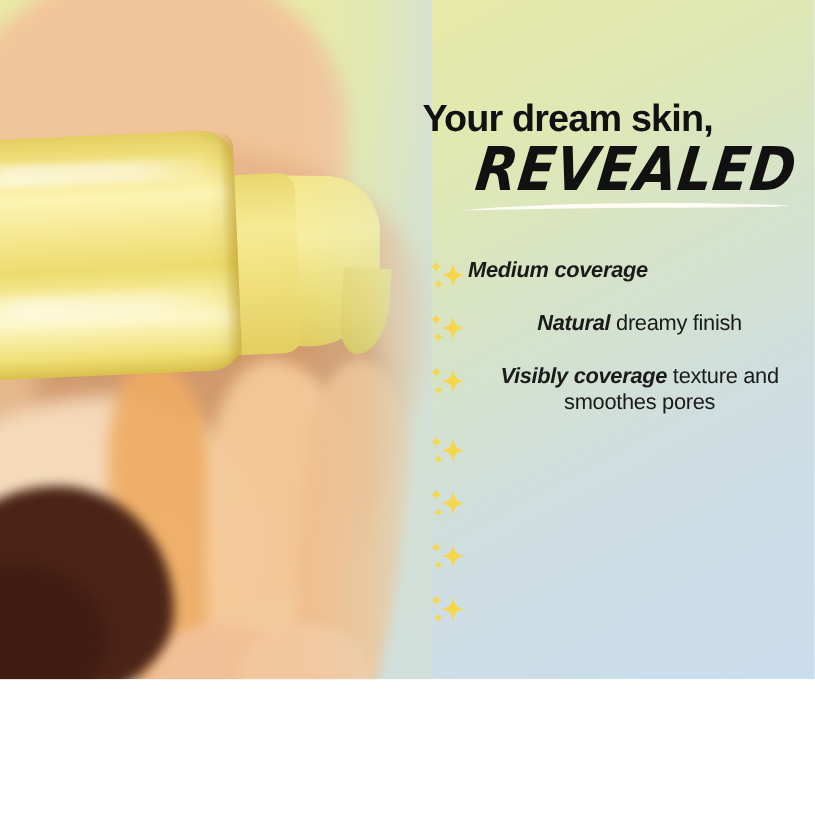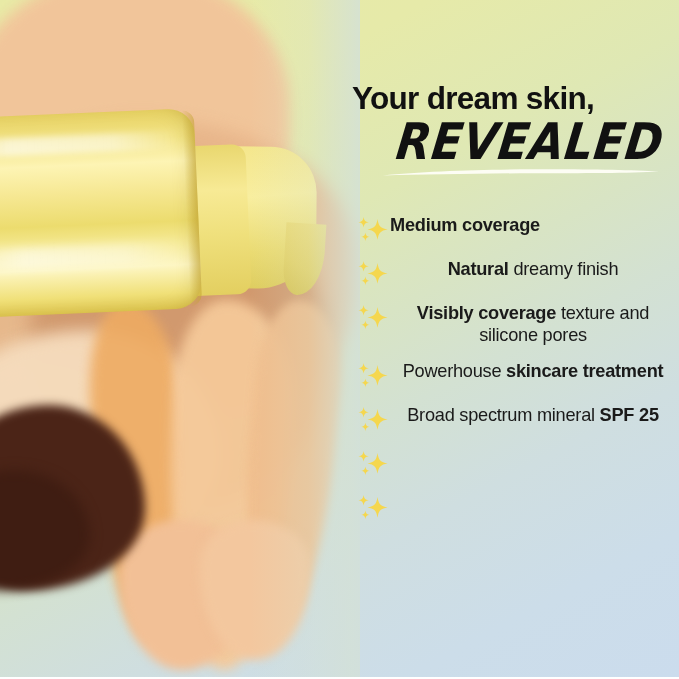--- a/index.html
+++ b/index.html
@@ -7,21 +7,21 @@
     padding: 0;
     background: #ffffff;
   }
   body {
     font-family: "Liberation Sans", sans-serif;
   }
 
   #canvas {
     position: relative;
     width: 679px;
-    height: 677px;
+    height: 566px;
     overflow: hidden;
     background: linear-gradient(152deg,
         #e8eaa6 0%,
         #e6eaa9 22%,
         #dfe8b4 38%,
         #d8e4c4 50%,
         #d3e1d2 60%,
         #cfdee0 72%,
         #ccdde9 86%,
         #cbdced 100%);
@@ -282,21 +282,21 @@
     margin-top: 1px;
   }
   .btext {
     flex: 1 1 auto;
     font-size: 18.2px;
     line-height: 1.2;
     color: #1a1a1a;
     letter-spacing: -.25px;
     padding-top: 1px;
   }
-  .btext b { font-weight: 700; }
+  .btext b { font-weight: 700; font-style: italic; }
   .btext span.reg { font-weight: 400; }
 </style>
 </head>
 <body>
 
 <div id="canvas">
 
   <div id="art">
     <div class="blob sw-peach-top"></div>
     <div class="blob sw-tan-wide"></div>
@@ -354,37 +354,35 @@
               <path d="M9.4 17.4 C9.9 20.4 10.8 21.3 13.8 21.8 C10.8 22.3 9.9 23.2 9.4 26.2 C8.9 23.2 8.0 22.3 5.0 21.8 C8.0 21.3 8.9 20.4 9.4 17.4 Z" fill="#f5d74e"></path>
             </svg></div>
           <div class="btext"><b>Natural </b><span class="reg">dreamy finish</span></div>
         </div>
         <div class="bullet">
           <div class="spark"><svg viewBox="0 0 34 30">
               <path d="M21.5 4 C22.6 11.2 24.6 13.2 31.6 14.4 C24.6 15.6 22.6 17.6 21.5 24.8 C20.4 17.6 18.4 15.6 11.4 14.4 C18.4 13.2 20.4 11.2 21.5 4 Z" fill="#f5d74e"></path>
               <path d="M7.6 2 C8.2 5.6 9.2 6.6 12.8 7.2 C9.2 7.8 8.2 8.8 7.6 12.4 C7.0 8.8 6.0 7.8 2.4 7.2 C6.0 6.6 7.0 5.6 7.6 2 Z" fill="#f5d74e"></path>
               <path d="M9.4 17.4 C9.9 20.4 10.8 21.3 13.8 21.8 C10.8 22.3 9.9 23.2 9.4 26.2 C8.9 23.2 8.0 22.3 5.0 21.8 C8.0 21.3 8.9 20.4 9.4 17.4 Z" fill="#f5d74e"></path>
             </svg></div>
-          <div class="btext"><b>Visibly coverage </b><span class="reg">texture and silicone pores</span></div>
-        </div>
-        <div class="bullet">
-          <div class="spark"><svg viewBox="0 0 34 30">
-              <path d="M21.5 4 C22.6 11.2 24.6 13.2 31.6 14.4 C24.6 15.6 22.6 17.6 21.5 24.8 C20.4 17.6 18.4 15.6 11.4 14.4 C18.4 13.2 20.4 11.2 21.5 4 Z" fill="#f5d74e"></path>
-              <path d="M7.6 2 C8.2 5.6 9.2 6.6 12.8 7.2 C9.2 7.8 8.2 8.8 7.6 12.4 C7.0 8.8 6.0 7.8 2.4 7.2 C6.0 6.6 7.0 5.6 7.6 2 Z" fill="#f5d74e"></path>
-              <path d="M9.4 17.4 C9.9 20.4 10.8 21.3 13.8 21.8 C10.8 22.3 9.9 23.2 9.4 26.2 C8.9 23.2 8.0 22.3 5.0 21.8 C8.0 21.3 8.9 20.4 9.4 17.4 Z" fill="#f5d74e"></path>
-            </svg></div>
-          <div class="btext"><span class="reg">Powerhouse </span><b>skincare treatment</b></div>
-        </div>
-        <div class="bullet">
-          <div class="spark"><svg viewBox="0 0 34 30">
-              <path d="M21.5 4 C22.6 11.2 24.6 13.2 31.6 14.4 C24.6 15.6 22.6 17.6 21.5 24.8 C20.4 17.6 18.4 15.6 11.4 14.4 C18.4 13.2 20.4 11.2 21.5 4 Z" fill="#f5d74e"></path>
-              <path d="M7.6 2 C8.2 5.6 9.2 6.6 12.8 7.2 C9.2 7.8 8.2 8.8 7.6 12.4 C7.0 8.8 6.0 7.8 2.4 7.2 C6.0 6.6 7.0 5.6 7.6 2 Z" fill="#f5d74e"></path>
-              <path d="M9.4 17.4 C9.9 20.4 10.8 21.3 13.8 21.8 C10.8 22.3 9.9 23.2 9.4 26.2 C8.9 23.2 8.0 22.3 5.0 21.8 C8.0 21.3 8.9 20.4 9.4 17.4 Z" fill="#f5d74e"></path>
-            </svg></div>
-          <div class="btext"><span class="reg">Broad spectrum mineral </span><b>SPF 25</b></div>
+          <div class="btext"><b>Visibly coverage </b><span class="reg">texture and smoothes pores</span></div>
+        </div>
+        <div class="bullet">
+          <div class="spark"><svg viewBox="0 0 34 30">
+              <path d="M21.5 4 C22.6 11.2 24.6 13.2 31.6 14.4 C24.6 15.6 22.6 17.6 21.5 24.8 C20.4 17.6 18.4 15.6 11.4 14.4 C18.4 13.2 20.4 11.2 21.5 4 Z" fill="#f5d74e"></path>
+              <path d="M7.6 2 C8.2 5.6 9.2 6.6 12.8 7.2 C9.2 7.8 8.2 8.8 7.6 12.4 C7.0 8.8 6.0 7.8 2.4 7.2 C6.0 6.6 7.0 5.6 7.6 2 Z" fill="#f5d74e"></path>
+              <path d="M9.4 17.4 C9.9 20.4 10.8 21.3 13.8 21.8 C10.8 22.3 9.9 23.2 9.4 26.2 C8.9 23.2 8.0 22.3 5.0 21.8 C8.0 21.3 8.9 20.4 9.4 17.4 Z" fill="#f5d74e"></path>
+            </svg></div>
+        </div>
+        <div class="bullet">
+          <div class="spark"><svg viewBox="0 0 34 30">
+              <path d="M21.5 4 C22.6 11.2 24.6 13.2 31.6 14.4 C24.6 15.6 22.6 17.6 21.5 24.8 C20.4 17.6 18.4 15.6 11.4 14.4 C18.4 13.2 20.4 11.2 21.5 4 Z" fill="#f5d74e"></path>
+              <path d="M7.6 2 C8.2 5.6 9.2 6.6 12.8 7.2 C9.2 7.8 8.2 8.8 7.6 12.4 C7.0 8.8 6.0 7.8 2.4 7.2 C6.0 6.6 7.0 5.6 7.6 2 Z" fill="#f5d74e"></path>
+              <path d="M9.4 17.4 C9.9 20.4 10.8 21.3 13.8 21.8 C10.8 22.3 9.9 23.2 9.4 26.2 C8.9 23.2 8.0 22.3 5.0 21.8 C8.0 21.3 8.9 20.4 9.4 17.4 Z" fill="#f5d74e"></path>
+            </svg></div>
         </div>
         <div class="bullet">
           <div class="spark"><svg viewBox="0 0 34 30">
               <path d="M21.5 4 C22.6 11.2 24.6 13.2 31.6 14.4 C24.6 15.6 22.6 17.6 21.5 24.8 C20.4 17.6 18.4 15.6 11.4 14.4 C18.4 13.2 20.4 11.2 21.5 4 Z" fill="#f5d74e"></path>
               <path d="M7.6 2 C8.2 5.6 9.2 6.6 12.8 7.2 C9.2 7.8 8.2 8.8 7.6 12.4 C7.0 8.8 6.0 7.8 2.4 7.2 C6.0 6.6 7.0 5.6 7.6 2 Z" fill="#f5d74e"></path>
               <path d="M9.4 17.4 C9.9 20.4 10.8 21.3 13.8 21.8 C10.8 22.3 9.9 23.2 9.4 26.2 C8.9 23.2 8.0 22.3 5.0 21.8 C8.0 21.3 8.9 20.4 9.4 17.4 Z" fill="#f5d74e"></path>
             </svg></div>
         </div>
         <div class="bullet">
           <div class="spark"><svg viewBox="0 0 34 30">

